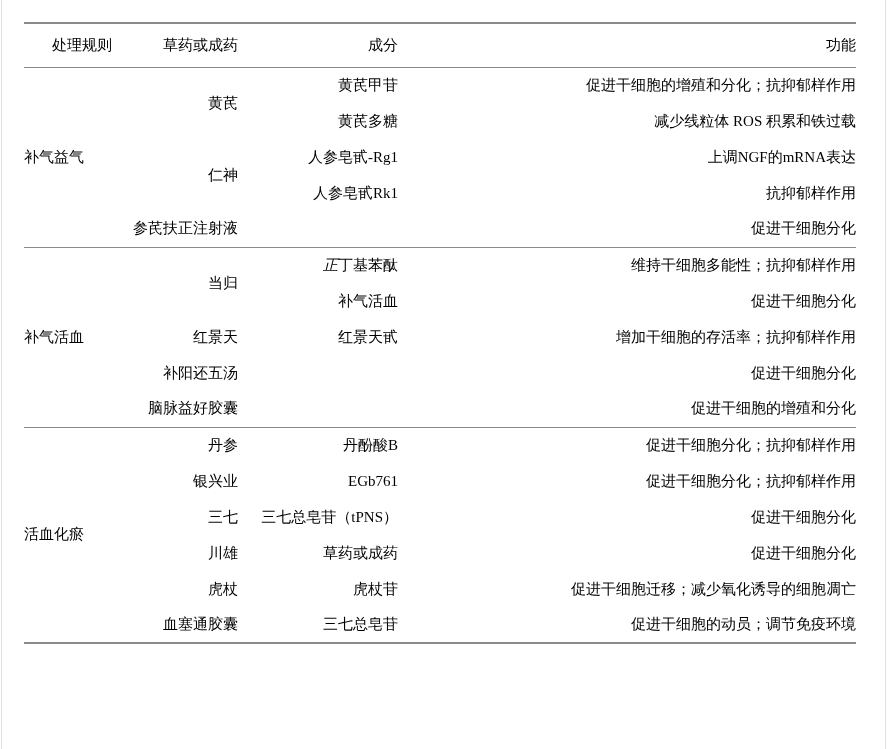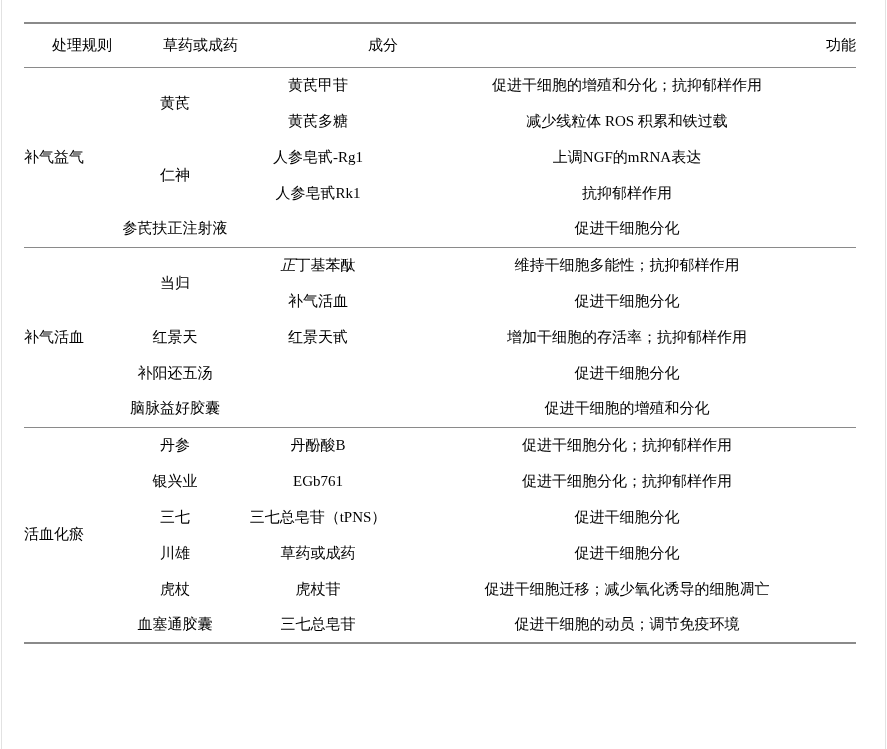--- a/index.html
+++ b/index.html
@@ -56,21 +56,21 @@
     border-bottom: 1px solid #8a8a8a;
     text-align: right;
     vertical-align: middle;
     padding: 0;
   }
   thead th.left { text-align: right; }
   tbody.group { border-top: 1px solid #8a8a8a; }
   td {
     height: 36px;
     padding: 0;
-    text-align: center;
+    text-align: right;
     vertical-align: middle;
     line-height: 19px;
   }
   td.rule-cell { text-align: left; }
   td .it { font-style: italic; }
 </style>
 </head>
 <body>
 
 <div class="page">

